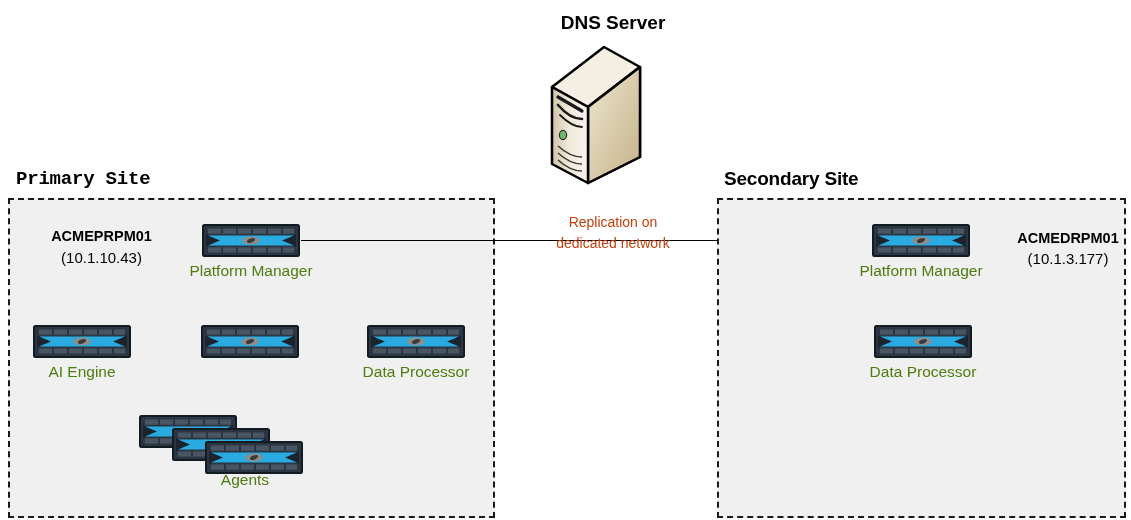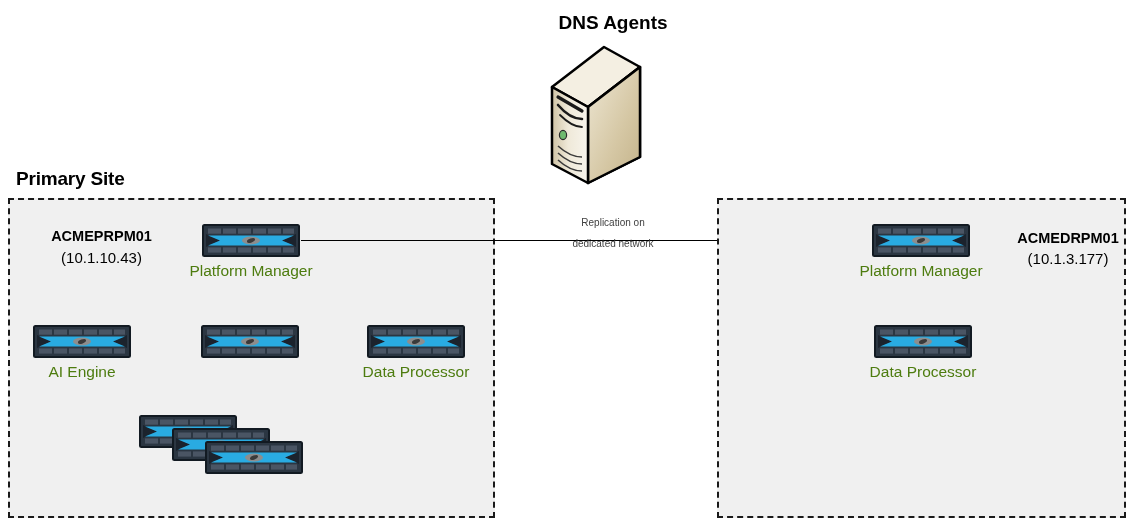--- a/index.html
+++ b/index.html
@@ -50,22 +50,22 @@
   }
   .host-ip {
     position: absolute;
     font-size: 15px;
     color: #000000;
     white-space: nowrap;
     text-align: center;
   }
   .link-label {
     position: absolute;
-    font-size: 10px;
-    color: #404040;
+    font-size: 14px;
+    color: #c2410c;
     white-space: nowrap;
     text-align: center;
     line-height: 21px;
   }
 
   
   .appliance {
     position: absolute;
     width: 98px;
     height: 33px;
@@ -98,21 +98,21 @@
     color: #000000;
     white-space: nowrap;
     text-align: center;
   }
 </style>
 </head>
 <body>
 
 <div id="canvas">
 
-  <div class="dns-title" style="left:513px; top:12px; width:200px;">DNS Agents</div>
+  <div class="dns-title" style="left:513px; top:12px; width:200px;">DNS Server</div>
 
   <div class="tower" style="left:548px; top:45px; width:96px; height:140px;">
     <svg viewBox="0 0 96 140" xmlns="http://www.w3.org/2000/svg">
 
       <polygon points="4,42 56,2 92,22 40,62" fill="#f4efe2" stroke="#000" stroke-width="2.5" stroke-linejoin="round"></polygon>
 
       <polygon points="40,62 92,22 92,112 40,138" fill="#cdbf9c" stroke="#000" stroke-width="2.5" stroke-linejoin="round"></polygon>
 
       <defs>
         <linearGradient id="frontg" x1="0" y1="0" x2="1" y2="0">
@@ -134,21 +134,21 @@
       <path d="M12,70 Q24,82 34,82" stroke="#1a1a1a" stroke-width="1.8" fill="none" stroke-linecap="round"></path>
 
       <ellipse cx="15" cy="90" rx="3.6" ry="4.6" fill="#6fba6f" stroke="#2a2a2a" stroke-width="1.2"></ellipse>
 
       <path d="M10,101 Q22,112 34,112" stroke="#3a3a3a" stroke-width="1.6" fill="none"></path>
       <path d="M10,108 Q22,119 34,119" stroke="#3a3a3a" stroke-width="1.6" fill="none"></path>
       <path d="M10,115 Q22,126 34,126" stroke="#3a3a3a" stroke-width="1.6" fill="none"></path>
     </svg>
   </div>
 
-  <div class="site-title" style="left:16px; top:168px;">Primary Site</div>
+  <div class="site-title" style="left:16px; top:168px;font-family:Liberation Mono, monospace;">Primary Site</div>
 
   <div class="site-box" style="left:8px; top:198px; width:487px; height:320px;"></div>
 
   <div class="host-name" style="left:-6px; top:228px; width:215px;">ACMEPRPM01</div>
   <div class="host-ip" style="left:-6px; top:249px; width:215px;">(10.1.10.43)</div>
 
   <div class="appliance" style="left:202px; top:224px;">
     <svg viewBox="0 0 98 33" xmlns="http://www.w3.org/2000/svg">
       <rect x="1" y="1" width="96" height="31" rx="1.5" fill="#2b3642" stroke="#121a22" stroke-width="2"></rect>
       <polygon points="4,4 94,4 94,11 83,16.5 94,22 94,29 4,29 4,22 15,16.5 4,11" fill="#2b3642"></polygon>
@@ -317,28 +317,30 @@
           <rect x="21" y="23.4" width="13" height="5.2"></rect>
         <rect x="36" y="23.4" width="13" height="5.2"></rect>
           <rect x="51" y="23.4" width="13" height="5.2"></rect>
         <rect x="66" y="23.4" width="13" height="5.2"></rect>
           <rect x="81" y="23.4" width="11" height="5.2"></rect>
       </g>
       <ellipse cx="49" cy="16.5" rx="9" ry="4" fill="#8d8d8d"></ellipse>
       <ellipse cx="49" cy="16.5" rx="4.2" ry="2" fill="#3a3a3a" transform="rotate(-20 49 16.5)"></ellipse>
     </svg>
   </div>
+  <div class="node-label" style="left:145px; top:471px; width:200px;">Agents</div>
 
   <div class="conn-line" style="left:301px; top:240px; width:555px;"></div>
   <div class="conn-arrow" style="left:854px; top:233px;"></div>
   <div class="link-label" style="left:513px; top:212px; width:200px;">
     <span>Replication on</span><br>
     <span>dedicated network</span>
   </div>
 
+  <div class="site-title" style="left:724px; top:168px;">Secondary Site</div>
 
   <div class="site-box" style="left:717px; top:198px; width:409px; height:320px;"></div>
 
   <div class="appliance" style="left:872px; top:224px;">
     <svg viewBox="0 0 98 33" xmlns="http://www.w3.org/2000/svg">
       <rect x="1" y="1" width="96" height="31" rx="1.5" fill="#2b3642" stroke="#121a22" stroke-width="2"></rect>
       <polygon points="4,10 18,16.5 4,23 4,10" fill="#1b232d"></polygon>
       <polygon points="94,10 80,16.5 94,23 94,10" fill="#1b232d"></polygon>
       <polygon points="6,11.5 92,11.5 80,16.5 92,21.5 6,21.5 18,16.5" fill="#29ABE2"></polygon>
       <g fill="#4a5564">

